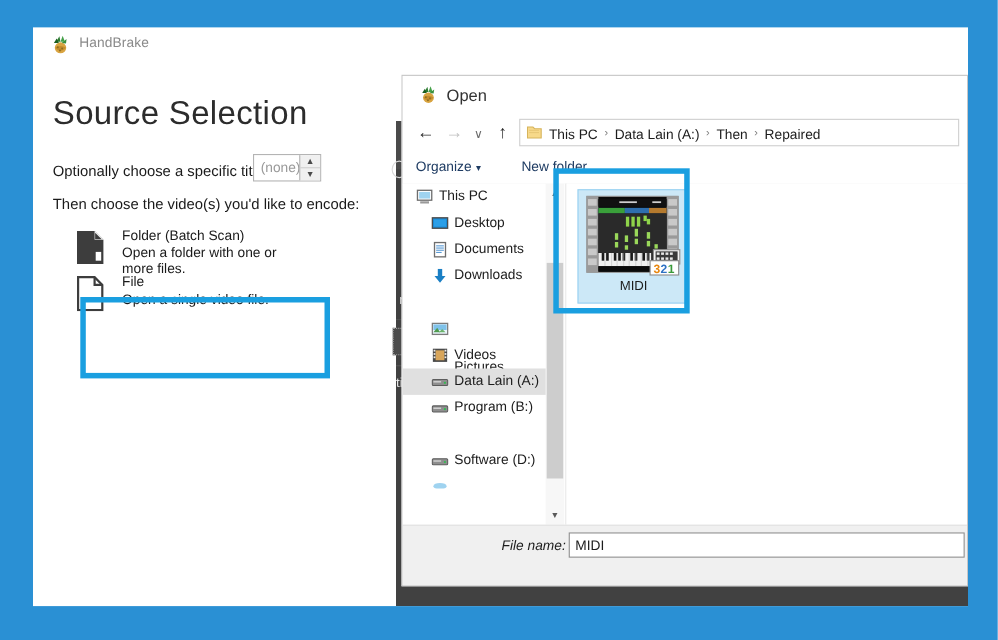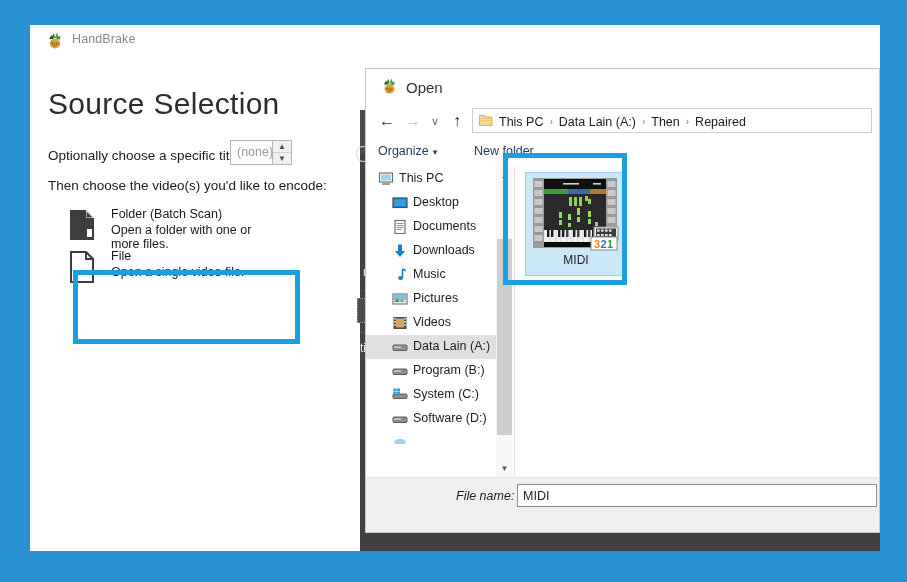--- a/index.html
+++ b/index.html
@@ -323,37 +323,29 @@
       </div>
 
       <div class="tree-item" style="top:72px;">
         <svg class="ti-ico svgbox" style="left:26px;" viewBox="0 0 16 16">
           <rect x="6" y="1.5" width="4" height="7" fill="#1a7fc4"></rect>
           <path d="M3 8 L13 8 L8 14 Z" fill="#1a7fc4"></path>
         </svg>
         <div class="ti-lab" style="left:47px;">Downloads</div>
       </div>
 
-      <div class="tree-item" style="top:96px;">
-        <svg class="ti-ico svgbox" style="left:26px;" viewBox="0 0 16 16">
-          <path d="M10.5 2 L10.5 10.5" stroke="#1a7fc4" stroke-width="1.6" fill="none"></path>
-          <path d="M10.5 2 Q12.5 2.5 13.5 4" stroke="#1a7fc4" stroke-width="1.6" fill="none"></path>
-          <ellipse cx="8.6" cy="11" rx="2.5" ry="2" fill="#1a7fc4"></ellipse>
-        </svg>
-        <div class="ti-lab" style="left:47px;">Music</div>
-      </div>
 
       <div class="tree-item" style="top:120px;">
         <svg class="ti-ico svgbox" style="left:26px;" viewBox="0 0 16 16">
           <rect x="1" y="3" width="14" height="10" fill="#eaf4fb" stroke="#7a7a7a" stroke-width="1.2"></rect>
           <rect x="2" y="4" width="12" height="5" fill="#7fc2ea"></rect>
           <path d="M2 11 L5.5 7 L8 11 Z" fill="#4f9b4f"></path>
           <path d="M7 11 L10 8 L13 11 Z" fill="#6cb36c"></path>
         </svg>
-        <div class="ti-lab" style="left:47px;">Pictures</div>
+        <div class="ti-lab" style="left:47px;margin-top:35px;">Pictures</div>
       </div>
 
       <div class="tree-item" style="top:144px;">
         <svg class="ti-ico svgbox" style="left:26px;" viewBox="0 0 16 16">
           <rect x="1.5" y="2" width="13" height="12" fill="#4a4a4a"></rect>
           <rect x="4" y="3.5" width="8" height="9" fill="#d8a55a"></rect>
           <rect x="2.2" y="3" width="1.6" height="1.6" fill="#eee"></rect>
           <rect x="2.2" y="6" width="1.6" height="1.6" fill="#eee"></rect>
           <rect x="2.2" y="9" width="1.6" height="1.6" fill="#eee"></rect>
           <rect x="12.2" y="3" width="1.6" height="1.6" fill="#eee"></rect>
@@ -374,31 +366,20 @@
 
       <div class="tree-item" style="top:192px;">
         <svg class="ti-ico svgbox" style="left:26px;" viewBox="0 0 16 16">
           <rect x="1" y="6" width="14" height="5.5" rx="1" fill="#8e8e8e" stroke="#5c5c5c" stroke-width="1"></rect>
           <rect x="2" y="7.5" width="7" height="1.2" fill="#d8d8d8"></rect>
           <circle cx="12.5" cy="9" r="1" fill="#2fbf4f"></circle>
         </svg>
         <div class="ti-lab" style="left:47px;">Program (B:)</div>
       </div>
 
-      <div class="tree-item" style="top:216px;">
-        <svg class="ti-ico svgbox" style="left:26px;" viewBox="0 0 16 16">
-          <rect x="1" y="7" width="14" height="4.5" rx="1" fill="#8e8e8e" stroke="#5c5c5c" stroke-width="1"></rect>
-          <rect x="1.5" y="1.5" width="3" height="3" fill="#1a9fe0"></rect>
-          <rect x="5" y="1.5" width="3" height="3" fill="#1a9fe0"></rect>
-          <rect x="1.5" y="5" width="3" height="1.6" fill="#1a9fe0"></rect>
-          <rect x="5" y="5" width="3" height="1.6" fill="#1a9fe0"></rect>
-          <circle cx="12.5" cy="9.2" r="0.9" fill="#2fbf4f"></circle>
-        </svg>
-        <div class="ti-lab" style="left:47px;">System (C:)</div>
-      </div>
 
       <div class="tree-item" style="top:240px;">
         <svg class="ti-ico svgbox" style="left:26px;" viewBox="0 0 16 16">
           <rect x="1" y="6" width="14" height="5.5" rx="1" fill="#8e8e8e" stroke="#5c5c5c" stroke-width="1"></rect>
           <rect x="2" y="7.5" width="7" height="1.2" fill="#d8d8d8"></rect>
           <circle cx="12.5" cy="9" r="1" fill="#2fbf4f"></circle>
         </svg>
         <div class="ti-lab" style="left:47px;">Software (D:)</div>
       </div>
 

